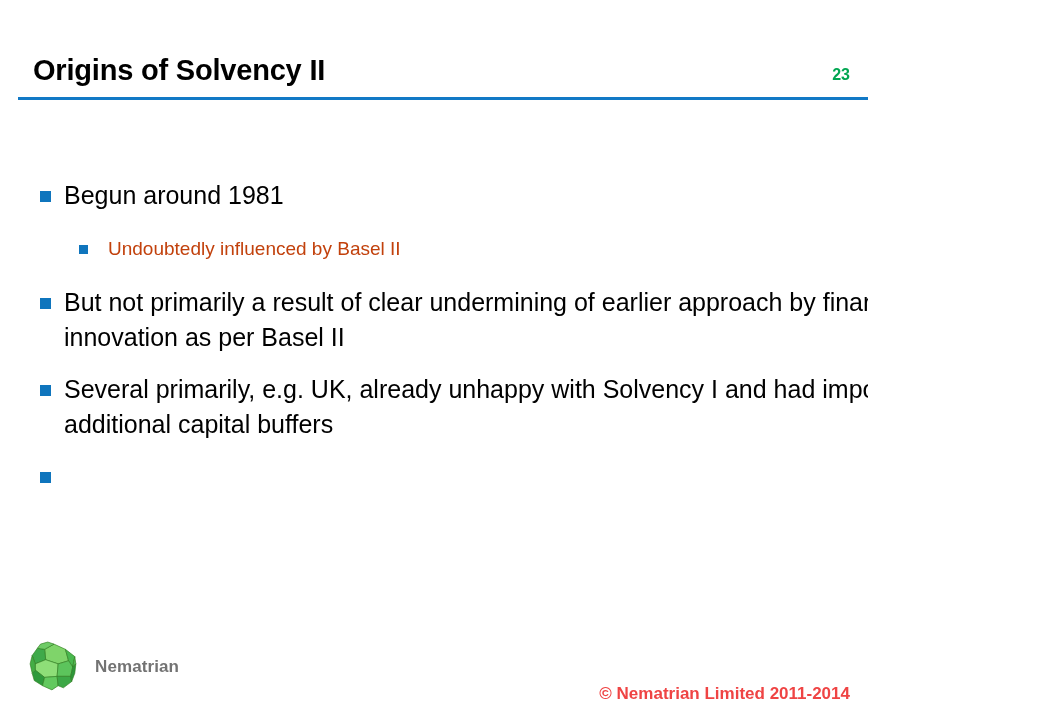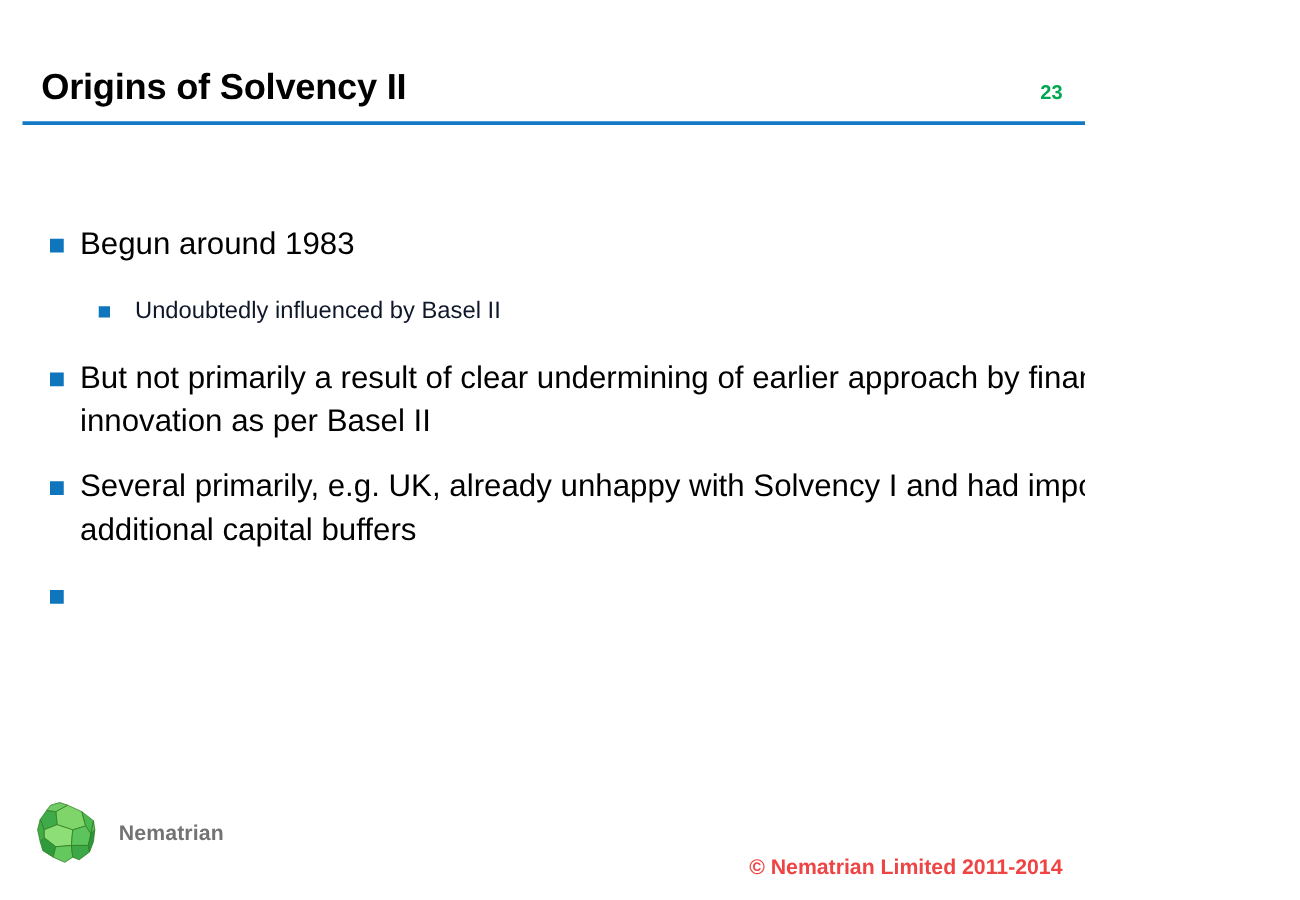--- a/index.html
+++ b/index.html
@@ -64,21 +64,21 @@
     font-size: 25px;
     line-height: 35px;
     color: #000000;
     margin-bottom: 17px;
   }
   .bullet-l2 {
     padding-left: 108px;
     padding-right: 45px;
     font-size: 19px;
     line-height: 28px;
-    color: #0f172a;
+    color: #c2410c;
     margin-bottom: 16px;
   }
   .marker {
     position: absolute;
     background: #0f75bd;
   }
   .bullet-l1 > .marker {
     left: 40px;
     top: 13px;
     width: 11px;
@@ -136,21 +136,21 @@
   <div class="slide-title">Origins of Solvency II</div>
 
   <div class="page-number">23</div>
 
   <div class="title-rule"></div>
 
   <div class="body-area">
 
     <div class="bullet bullet-l1 gap-after-first">
       <span class="marker"></span>
-      <span class="bullet-text">Begun around 1983</span>
+      <span class="bullet-text">Begun around 1981</span>
     </div>
 
     <div class="bullet bullet-l2 gap-after-sub">
       <span class="marker"></span>
       <span class="bullet-text">Undoubtedly influenced by Basel II</span>
     </div>
 
     <div class="bullet bullet-l1">
       <span class="marker"></span>
       <span class="bullet-text">But not primarily a result of clear undermining of earlier approach by financial innovation as per Basel II</span>

